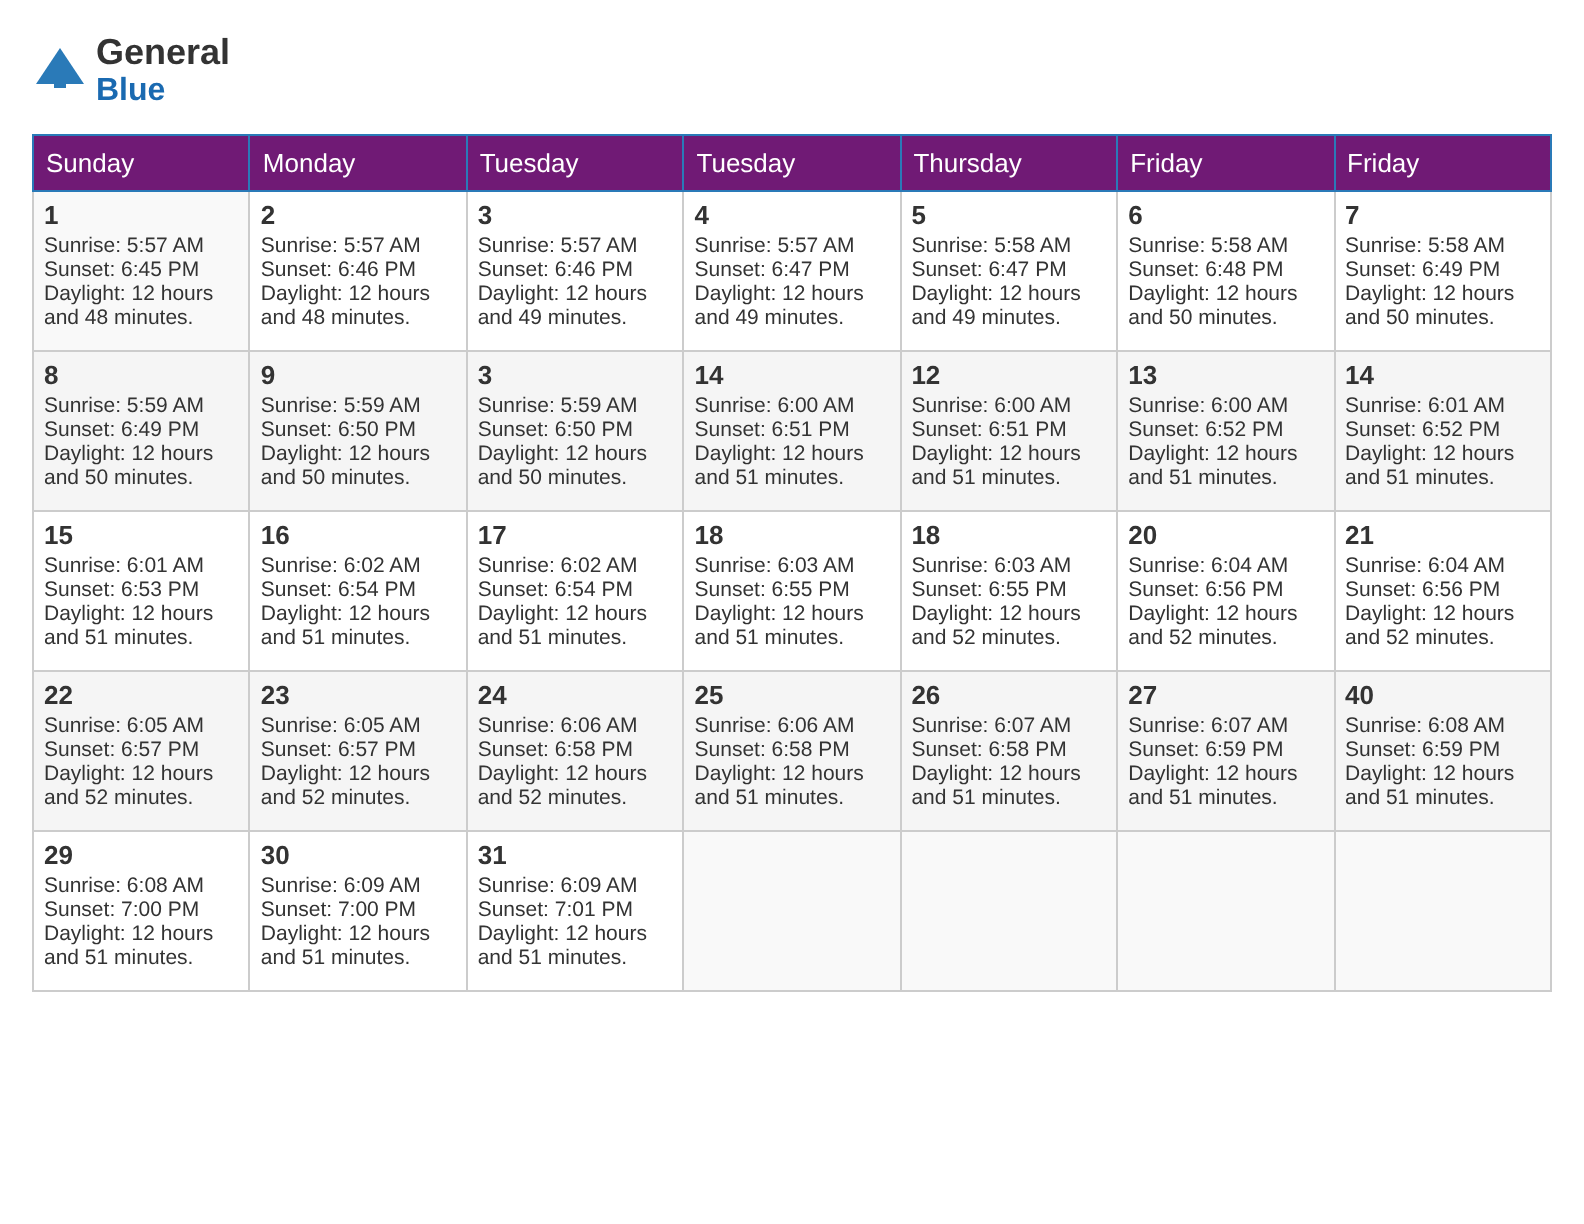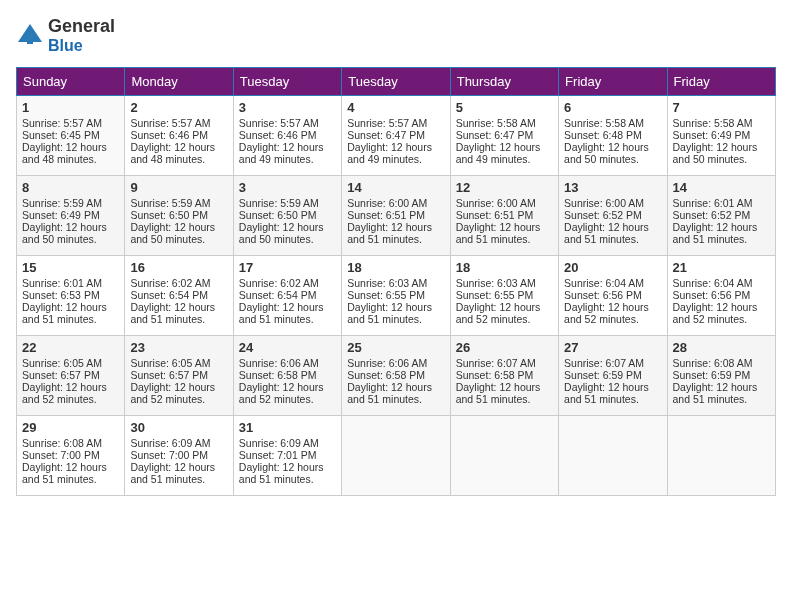--- a/index.html
+++ b/index.html
@@ -193,21 +193,21 @@
 Daylight: 12 hours and 52 minutes.</span></td>
         <td><span class="day-num">25</span><span style="white-space: pre-line; font-size: 10.5px;">Sunrise: 6:06 AM
 Sunset: 6:58 PM
 Daylight: 12 hours and 51 minutes.</span></td>
         <td><span class="day-num">26</span><span style="white-space: pre-line; font-size: 10.5px;">Sunrise: 6:07 AM
 Sunset: 6:58 PM
 Daylight: 12 hours and 51 minutes.</span></td>
         <td><span class="day-num">27</span><span style="white-space: pre-line; font-size: 10.5px;">Sunrise: 6:07 AM
 Sunset: 6:59 PM
 Daylight: 12 hours and 51 minutes.</span></td>
-        <td><span class="day-num">28</span><span style="white-space: pre-line; font-size: 10.5px;">Sunrise: 6:08 AM
+        <td><span class="day-num">40</span><span style="white-space: pre-line; font-size: 10.5px;">Sunrise: 6:08 AM
 Sunset: 6:59 PM
 Daylight: 12 hours and 51 minutes.</span></td>
       </tr>
       <tr>
         <td><span class="day-num">29</span><span style="white-space: pre-line; font-size: 10.5px;">Sunrise: 6:08 AM
 Sunset: 7:00 PM
 Daylight: 12 hours and 51 minutes.</span></td>
         <td><span class="day-num">30</span><span style="white-space: pre-line; font-size: 10.5px;">Sunrise: 6:09 AM
 Sunset: 7:00 PM
 Daylight: 12 hours and 51 minutes.</span></td>

